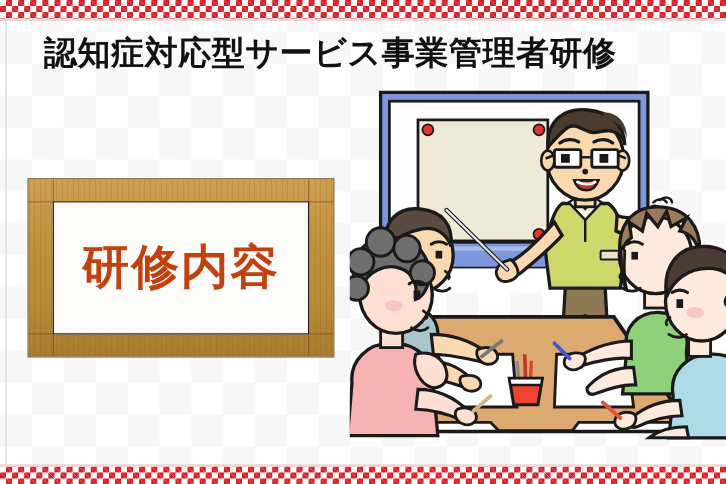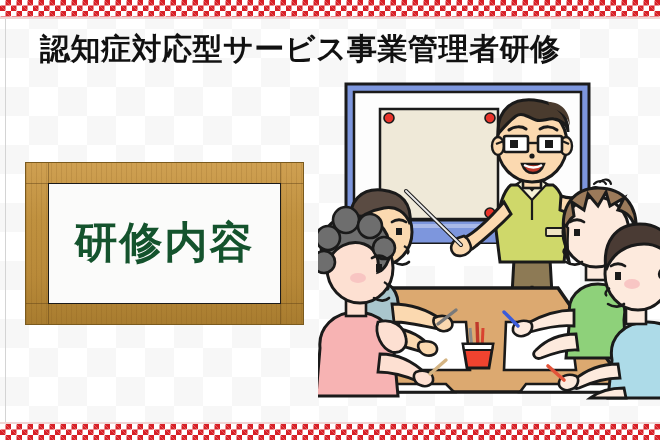--- a/index.html
+++ b/index.html
@@ -112,21 +112,21 @@
   .mitre {
     position: absolute;
     background: rgba(90,62,20,0.45);
     width: 1px;
     height: 22px;
   }
   .mitre.h { width: 24px; height: 1px; }
   #board-text {
     font-size: 43px;
     font-weight: 700;
-    color: #14532d;
+    color: #c2410c;
     letter-spacing: 2px;
     font-family: "Liberation Sans", "DejaVu Sans", sans-serif;
     margin-top: -2px;
   }
 
   
   #illustration {
     position: absolute;
     left: 318px;
     top: 72px;

